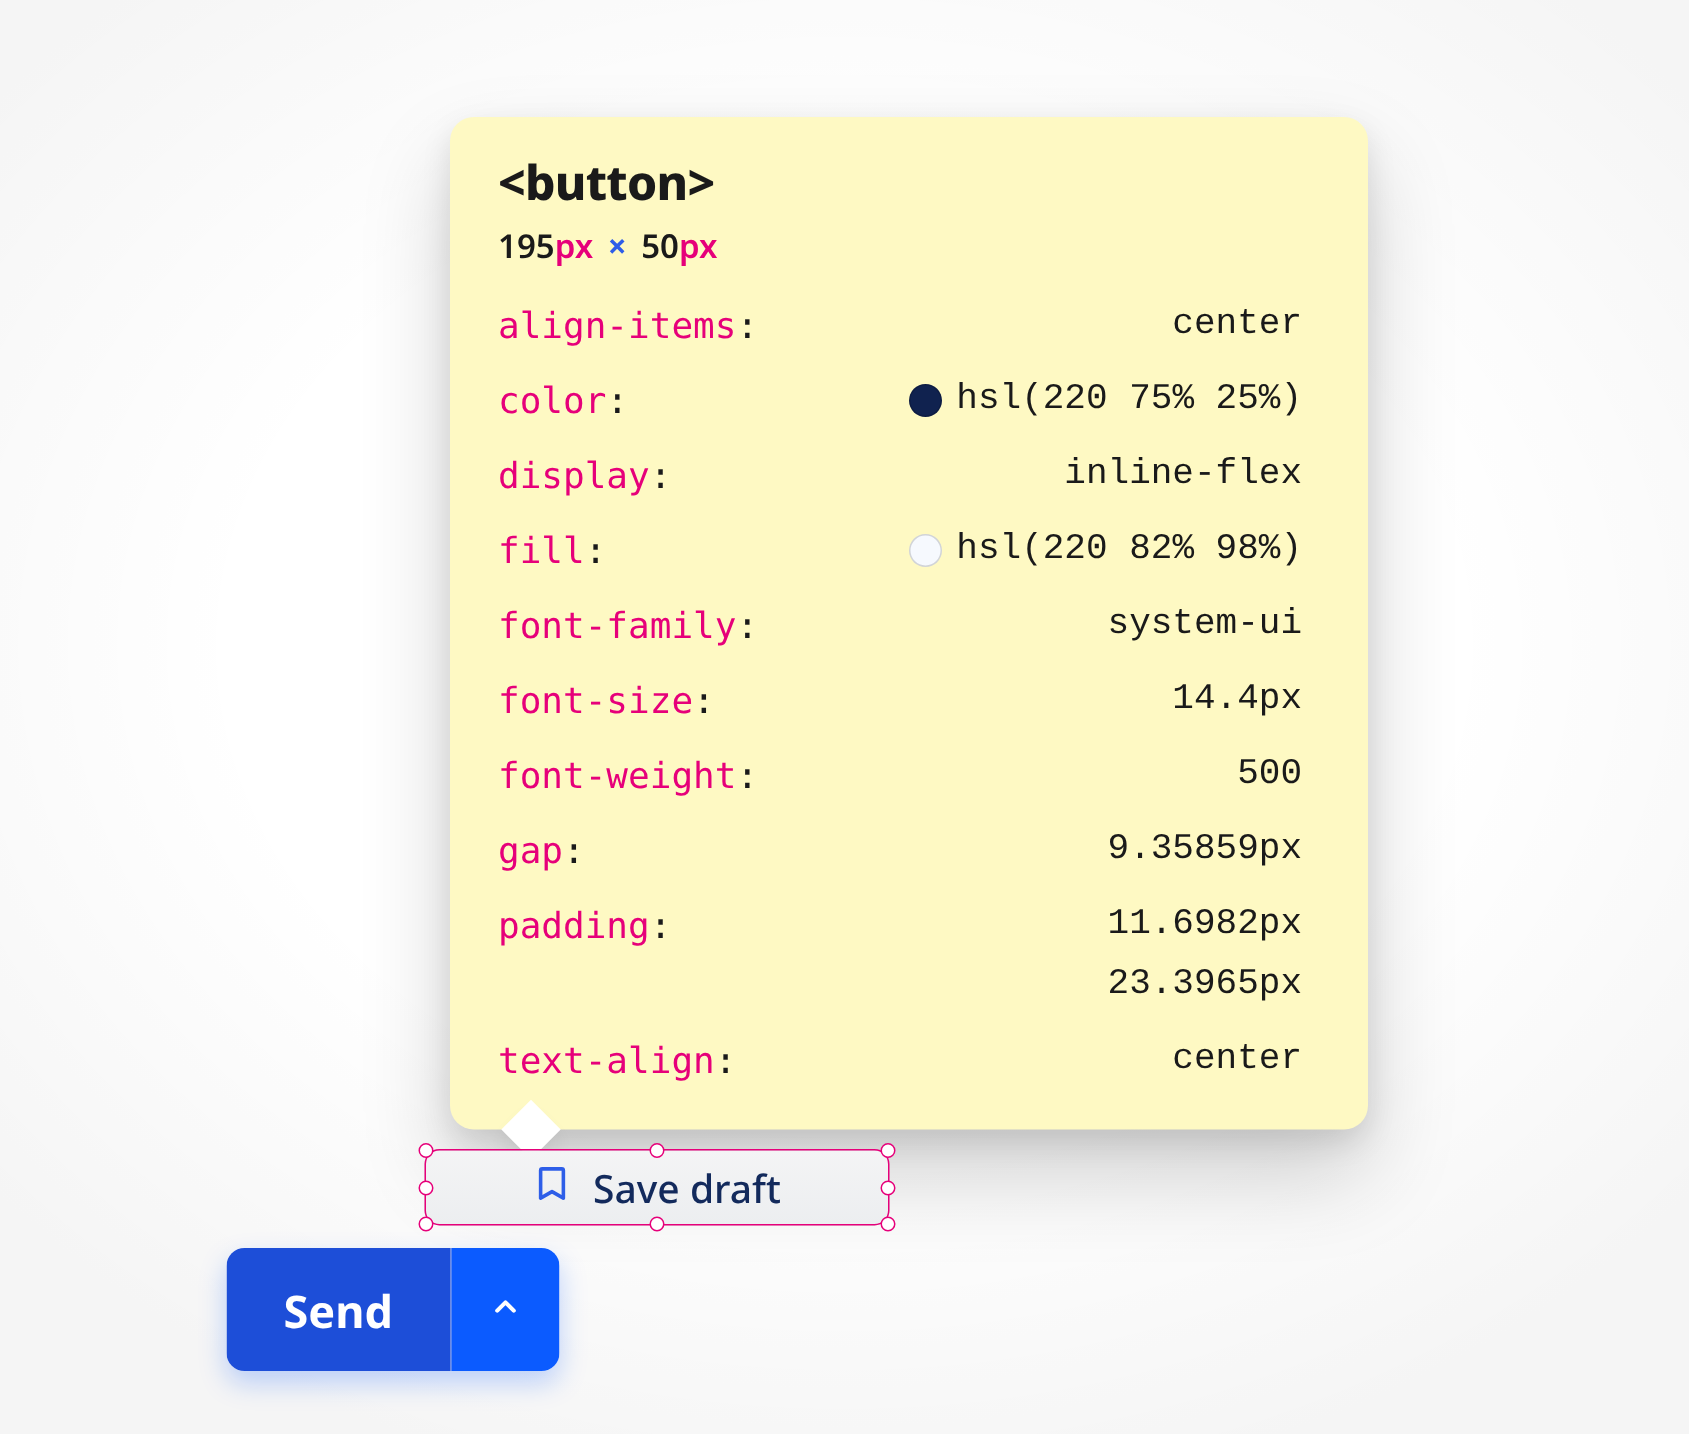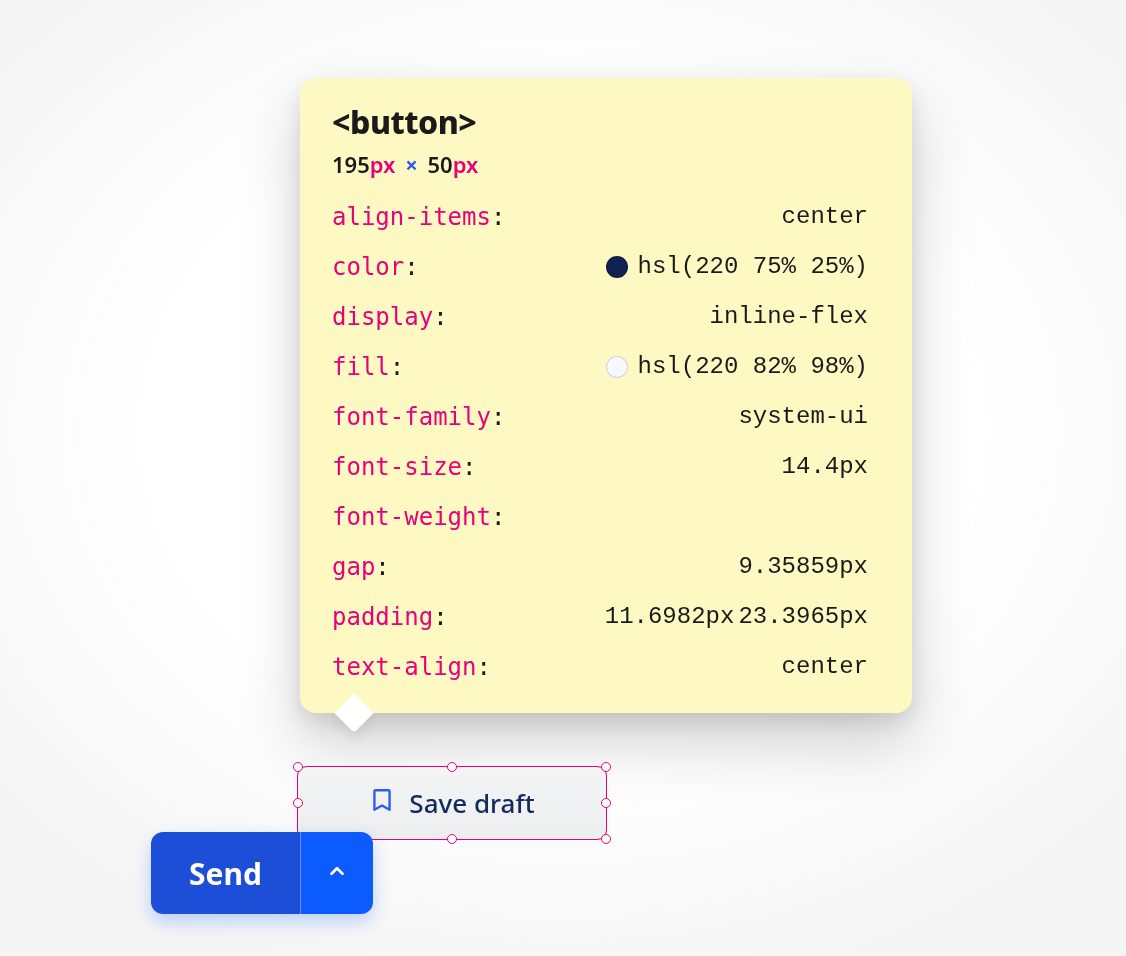--- a/index.html
+++ b/index.html
@@ -78,36 +78,36 @@
   .prop-val {
     color: #1a1a1a;
     text-align: right;
     display: flex;
     align-items: center;
     gap: 10px;
     justify-content: flex-end;
     flex: 1;
     font-family: Liberation Mono, monospace;
   }
-  .prop-val.multi { flex-direction: row; align-items: flex-end; gap: 4px; }
+  .prop-val.multi { flex-direction: column; align-items: flex-end; gap: 4px; }
   .swatch {
     width: 22px;
     height: 22px;
     border-radius: 50%;
     flex: 0 0 auto;
     border: 1px solid rgba(0,0,0,0.15);
   }
 
   
   .save-draft-wrap {
     position: absolute;
-    left: 297px;
+    left: 283px;
     top: 766px;
     width: 310px;
-    height: 74px;
+    height: 51px;
   }
   .save-draft {
     position: absolute;
     inset: 0;
     display: inline-flex;
     align-items: center;
     justify-content: center;
     gap: 14px;
     background: linear-gradient(#f4f4f5, #eceef0);
     border: 1px solid #d8dde3;
@@ -228,20 +228,21 @@
         <span class="prop-val">system-ui</span>
       </div>
 
       <div class="prop-row">
         <span class="prop-key"><span>font-size</span><span class="colon">:</span></span>
         <span class="prop-val">14.4px</span>
       </div>
 
       <div class="prop-row">
         <span class="prop-key"><span>font-weight</span><span class="colon">:</span></span>
+        <span class="prop-val">500</span>
       </div>
 
       <div class="prop-row">
         <span class="prop-key"><span>gap</span><span class="colon">:</span></span>
         <span class="prop-val">9.35859px</span>
       </div>
 
       <div class="prop-row">
         <span class="prop-key"><span>padding</span><span class="colon">:</span></span>
         <span class="prop-val multi">

